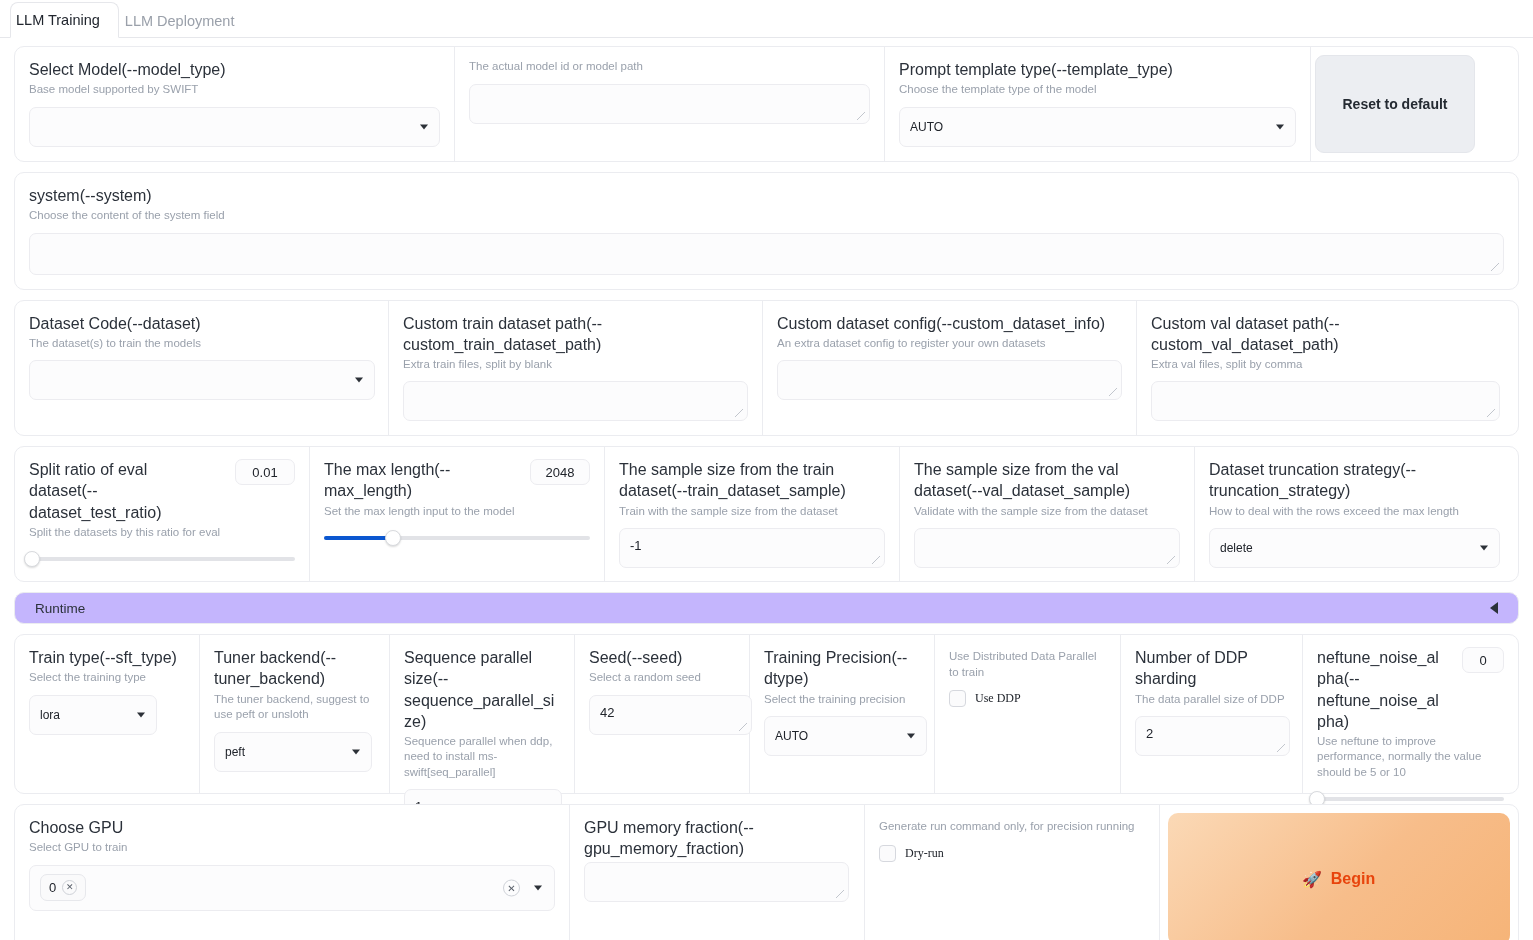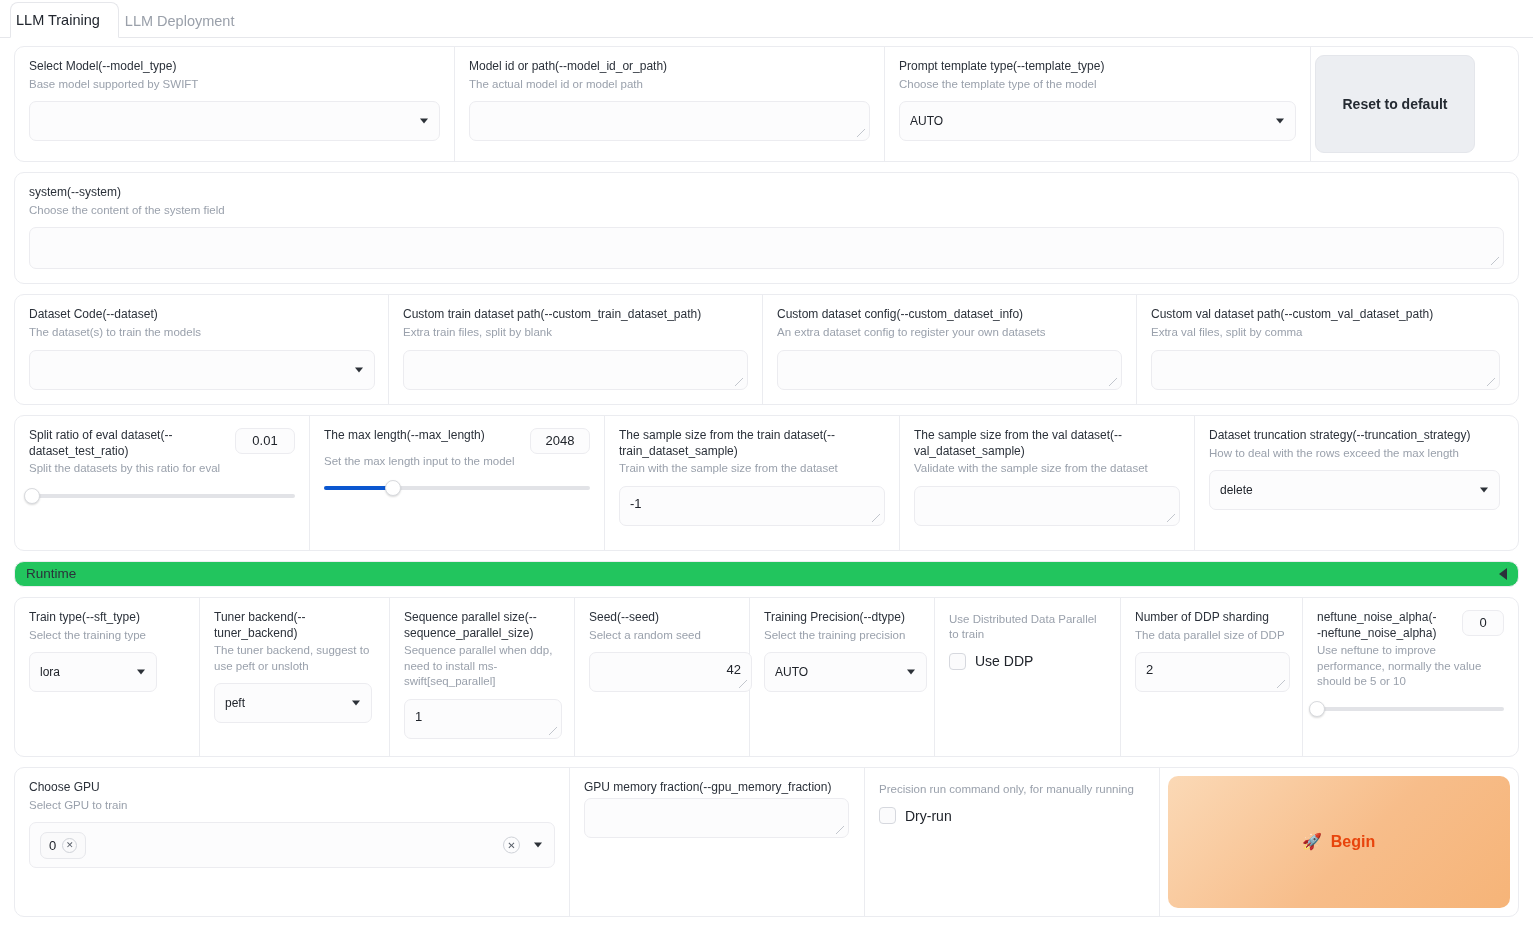--- a/index.html
+++ b/index.html
@@ -53,21 +53,21 @@
   }
   .cell {
     padding: 12px 14px 14px 14px;
     border-right: 1px solid #ebecf0;
     position: relative;
     min-width: 0;
   }
   .cell:last-child { border-right: none; }
 
   .lbl {
-    font-size: 12px;
+    font-size: 16px;
     color: #2b313a;
     line-height: 1.32;
     margin-bottom: 2px;
     word-break: break-word;
   }
   .info {
     font-size: 11.5px;
     color: #9aa1ac;
     line-height: 1.35;
     margin-bottom: 9px;
@@ -159,44 +159,44 @@
   }
 
   
   .checkrow { display: flex; align-items: center; gap: 9px; margin-top: 2px; }
   .checkbox {
     width: 17px; height: 17px;
     border: 1px solid #d6d8de;
     border-radius: 4px;
     background: #fbfbfc;
   }
-  .checklabel { font-size: 14px; color: #20242b; }
+  .checklabel { font-size: 12px; color: #20242b; font-family: Liberation Serif, serif; }
 
   
   .resetbtn {
     background: #eceef2;
     border: 1px solid #e4e6eb;
     border-radius: 9px;
     font-size: 14px;
     font-weight: bold;
     color: #242a32;
     display: flex; align-items: center; justify-content: center;
     cursor: pointer;
     margin: 8px 10px 8px 4px;
     width: 160px;
   }
 
   
   .accordion {
     border: 1px solid #ebecf0;
     border-radius: 10px;
-    background: #22c55e;
-    height: 26px;
+    background: #c4b5fd;
+    height: 32px;
     display: flex; align-items: center;
-    padding: 0 11px;
+    padding: 0 20px;
     margin-bottom: 10px;
     cursor: pointer;
     font-size: 13.5px;
     color: #2b313a;
     justify-content: space-between;
   }
   .accordion .arrow {
     width: 0; height: 0;
     border-top: 6px solid transparent;
     border-bottom: 6px solid transparent;
@@ -281,21 +281,20 @@
     <div class="panel" style="height:116px;">
       <div class="cell" style="width:440px;">
         <div class="lbl">Select Model(--model_type)</div>
         <div class="info">Base model supported by SWIFT</div>
         <div class="dropdown">
           <span></span>
           <span class="caret"></span>
         </div>
       </div>
       <div class="cell" style="width:430px;">
-        <div class="lbl">Model id or path(--model_id_or_path)</div>
         <div class="info">The actual model id or model path</div>
         <div class="textarea">
           <span></span>
           <span class="grip"></span>
         </div>
       </div>
       <div class="cell" style="width:426px;">
         <div class="lbl">Prompt template type(--template_type)</div>
         <div class="info">Choose the template type of the model</div>
         <div class="dropdown">
@@ -435,21 +434,21 @@
         <div class="lbl">Sequence parallel size(--sequence_parallel_size)</div>
         <div class="info">Sequence parallel when ddp, need to install ms-swift[seq_parallel]</div>
         <div class="textarea" style="width:158px;">
           <span>1</span>
           <span class="grip"></span>
         </div>
       </div>
       <div class="cell" style="width:175px;">
         <div class="lbl">Seed(--seed)</div>
         <div class="info">Select a random seed</div>
-        <div class="textarea" style="width:163px;text-align:right;">
+        <div class="textarea" style="width:163px;">
           <span>42</span>
           <span class="grip"></span>
         </div>
       </div>
       <div class="cell" style="width:185px;">
         <div class="lbl">Training Precision(--dtype)</div>
         <div class="info">Select the training precision</div>
         <div class="dropdown" style="width:163px;">
           <span>AUTO</span>
           <span class="caret"></span>
@@ -500,21 +499,21 @@
         </div>
       </div>
       <div class="cell" style="width:295px;">
         <div class="lbl">GPU memory fraction(--gpu_memory_fraction)</div>
         <div class="textarea" style="width:265px;">
           <span></span>
           <span class="grip"></span>
         </div>
       </div>
       <div class="cell" style="width:295px;">
-        <div class="info" style="margin-top:2px; margin-bottom:10px;">Precision run command only, for manually running</div>
+        <div class="info" style="margin-top:2px; margin-bottom:10px;">Generate run command only, for precision running</div>
         <div class="checkrow">
           <span class="checkbox"></span>
           <span class="checklabel">Dry-run</span>
         </div>
       </div>
       <div class="cell" style="width:358px; display:flex; padding:0; border-right:none;">
         <div class="beginbtn">
           <span class="rocket">🚀</span>
           <span>Begin</span>
         </div>

